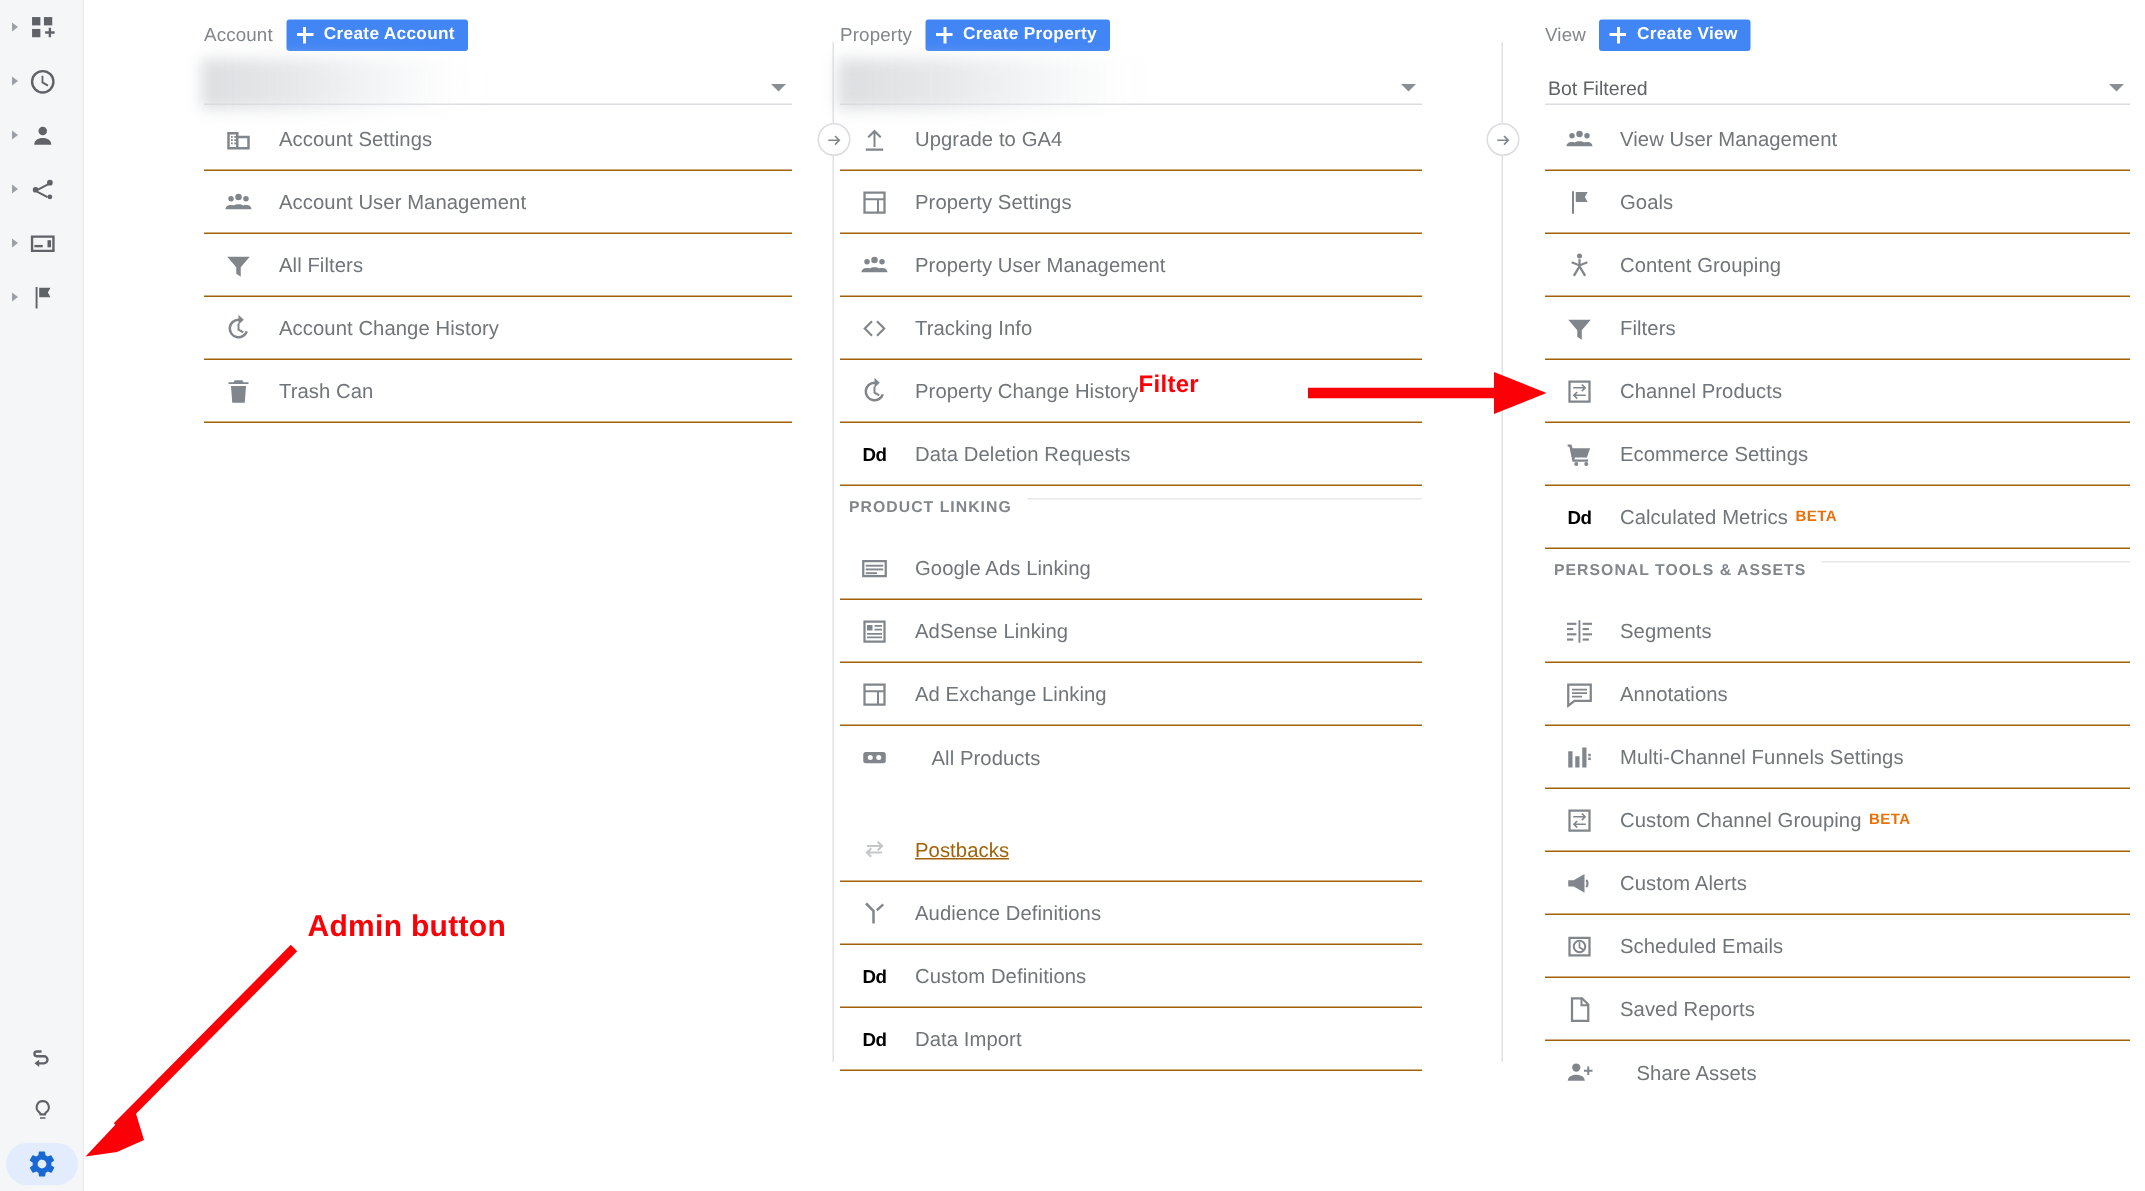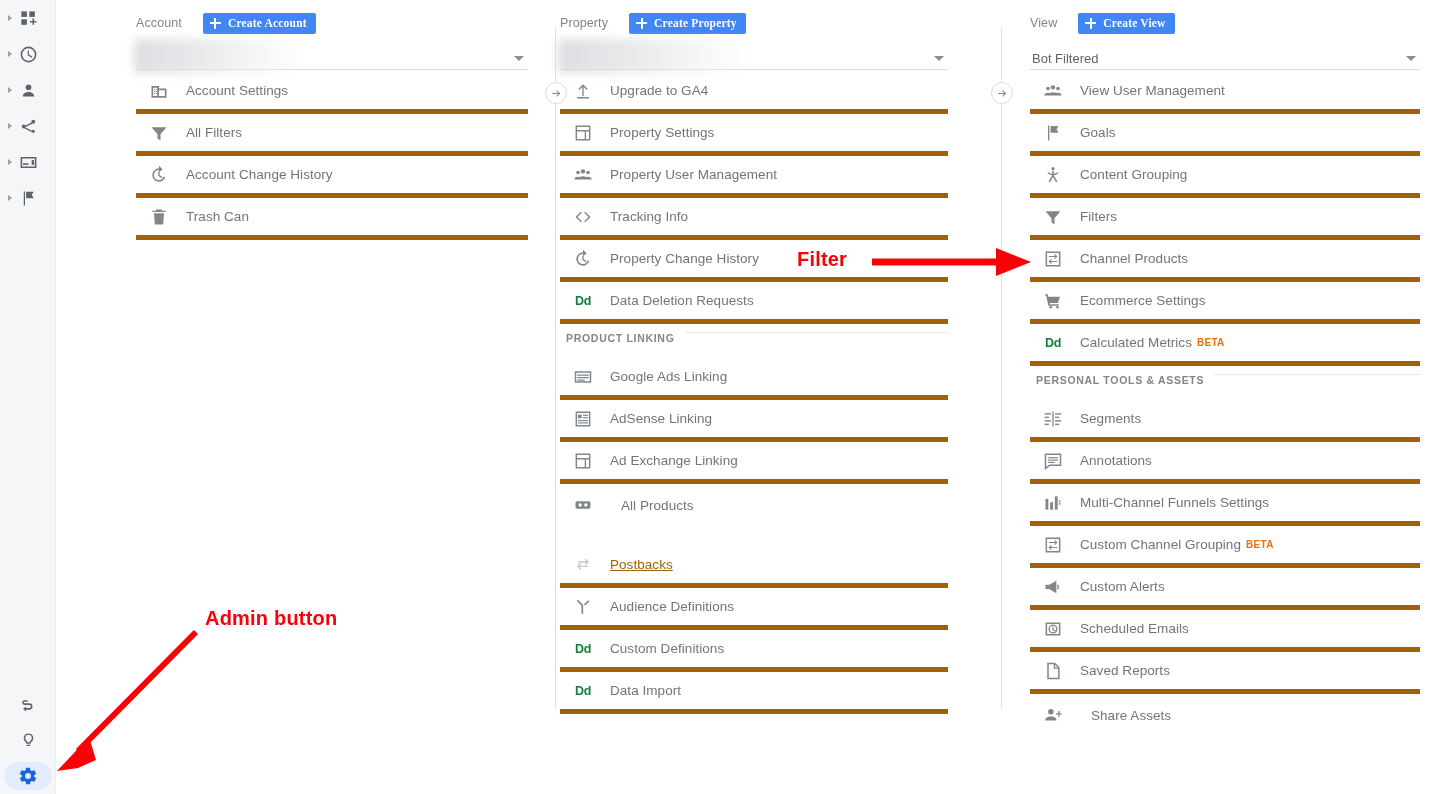--- a/index.html
+++ b/index.html
@@ -46,32 +46,32 @@
   .admin-ico svg { width: 20px; height: 20px; fill: currentColor; }
 
   
   .col { position: absolute; top: 0; }
   .col-acct { left: 136px;  width: 392px; }
   .col-prop { left: 560px;  width: 388px; }
   .col-view { left: 1030px; width: 390px; }
 
   .col-head {
     position: relative; height: 34px;
-    display: flex; align-items: center; gap: 21px;
+    display: flex; align-items: center; gap: 9px;
     padding-top: 12px;
   }
   .col-head-label {
     font-size: 12.5px; color: #80868b; letter-spacing: .1px;
   }
   .create-btn {
     display: inline-flex; align-items: center; gap: 7px;
     background: #4285f4; color: #fff;
     border: none; border-radius: 2px;
     height: 21px; padding: 0 9px 0 7px;
-    font-family: Liberation Serif, serif;
+    font-family: Liberation Sans, sans-serif;
     font-size: 11.5px; font-weight: bold; letter-spacing: .2px;
     cursor: pointer; white-space: nowrap;
   }
   .create-btn .plus {
     display: inline-block; width: 11px; height: 11px; position: relative;
   }
   .create-btn .plus::before, .create-btn .plus::after {
     content: ""; position: absolute; background: #fff;
   }
   .create-btn .plus::before { left: 0; top: 4.5px; width: 11px; height: 2px; }
@@ -106,42 +106,42 @@
     border-right: 5px solid transparent;
     border-top: 5px solid #8a8f94;
   }
 
   
   .menu { margin-top: 2px; }
   .row {
     position: relative; height: 42px;
     display: flex; align-items: center;
     padding-left: 12px;
-    border-bottom: 5px solid #a16207;
+    border-bottom: 1px solid #a16207;
     cursor: pointer;
   }
   .row.noborder { border-bottom: none; gap: 11px; }
   .row .ico {
     width: 22px; height: 22px; margin-right: 16px;
     color: #80868b; flex: none;
     display: flex; align-items: center; justify-content: center;
   }
   .row .ico svg { width: 20px; height: 20px; fill: currentColor; }
   .row .txt {
     font-size: 13.5px; color: #70757a; letter-spacing: .05px;
     white-space: nowrap;
   }
   .row.muted .ico { color: #c3c7ca; }
   .row.muted .txt { color: #a16207; text-decoration: underline; }
   .beta {
     margin-left: 5px; font-size: 10px; font-weight: bold;
     color: #e8710a; letter-spacing: .3px; text-transform: uppercase;
   }
   .dd {
-    font-size: 12.5px; font-weight: bold; color: #15803d;
+    font-size: 12.5px; font-weight: bold; color: #000000;
     letter-spacing: -.3px;
   }
 
   
   .sect {
     display: flex; align-items: flex-start; gap: 10px;
     height: 26px; padding-left: 6px; margin-top: 8px;
   }
   .sect span {
     font-size: 10.5px; font-weight: bold; color: #80868b;
@@ -164,22 +164,22 @@
     display: flex; align-items: center; justify-content: center;
     color: #80868b; cursor: pointer;
   }
   .handle.h1 { left: 545px; }
   .handle.h2 { left: 991px; }
   .handle svg { width: 13px; height: 13px; fill: currentColor; }
 
   
   .anno { position: absolute; color: #fb0007; font-weight: bold; }
   .anno-filter {
-    left: 797px; top: 248px;
-    font-size: 20px; letter-spacing: .2px;
+    left: 759px; top: 248px;
+    font-size: 16px; letter-spacing: .2px;
   }
   .anno-admin {
     left: 205px; top: 607px;
     font-size: 20px; letter-spacing: .2px;
   }
   .anno-svg { position: absolute; left: 0; top: 0; pointer-events: none; }
 </style>
 </head>
 <body>
 
@@ -300,20 +300,31 @@
         <span class="ico">
           <svg viewBox="0 0 24 24">
               <path d="M3 20V6h9v3h9v11zM5 18h5V8H5zm7 0h7v-7h-7zM6 9.2h1.4v1.4H6zm2.6 0H10v1.4H8.6zM6 11.8h1.4v1.4H6zm2.6 0H10v1.4H8.6zM6 14.4h1.4v1.4H6zm2.6 0H10v1.4H8.6z"></path>
             </svg>
         </span>
         <span class="txt">Account Settings</span>
       </div>
       <div class="row">
         <span class="ico">
           <svg viewBox="0 0 24 24">
+              <circle cx="6" cy="9" r="2.2"></circle>
+              <circle cx="18" cy="9" r="2.2"></circle>
+              <circle cx="12" cy="7.6" r="2.6"></circle>
+              <path d="M1.6 17.4c0-2.2 2-3.4 4.4-3.4s4.4 1.2 4.4 3.4zM13.6 17.4c0-2.2 2-3.4 4.4-3.4s4.4 1.2 4.4 3.4zM6.6 17.4c0-2.6 2.4-4 5.4-4s5.4 1.4 5.4 4z"></path>
+            </svg>
+        </span>
+        <span class="txt">Account User Management</span>
+      </div>
+      <div class="row">
+        <span class="ico">
+          <svg viewBox="0 0 24 24">
               <path d="M3 5h18l-7.2 8.4V21l-3.6-2.4v-5.2z"></path>
             </svg>
         </span>
         <span class="txt">All Filters</span>
       </div>
       <div class="row">
         <span class="ico">
           <svg viewBox="0 0 24 24">
               <path d="M12 4a8 8 0 1 0 7.6 10.5l-1.9-.6A6 6 0 1 1 12 6v3l4.2-4L12 1z"></path>
               <path d="M11.2 8h1.6v4.4l3.4 2-.8 1.4-4.2-2.5z"></path>

